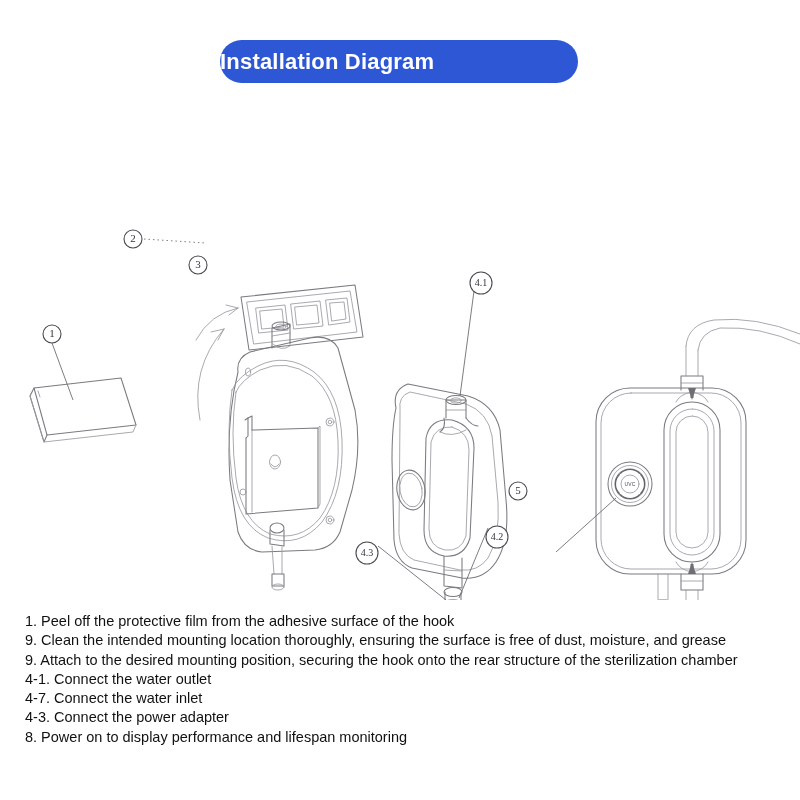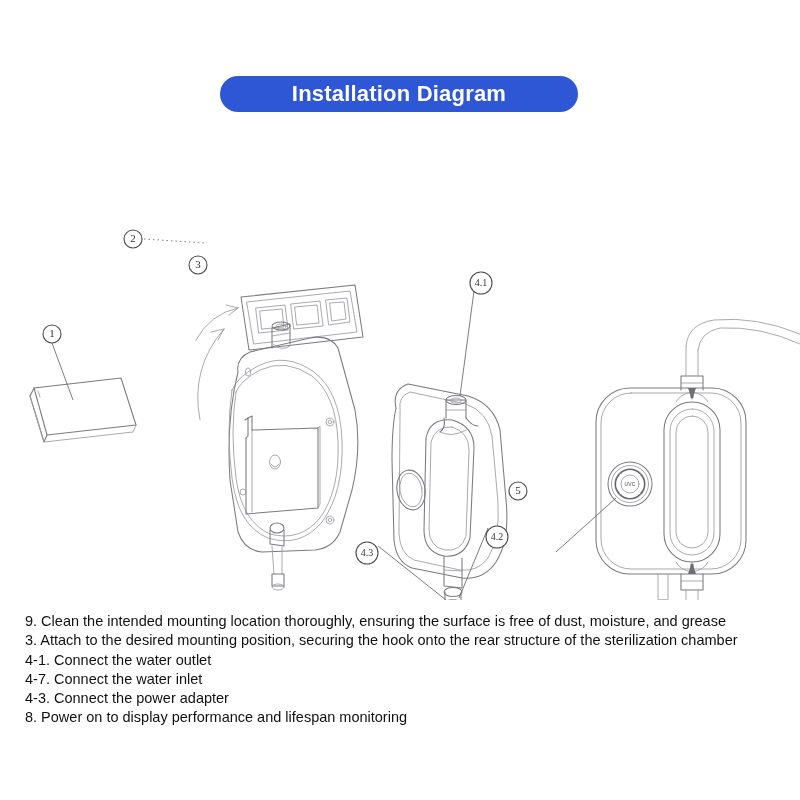--- a/index.html
+++ b/index.html
@@ -16,28 +16,27 @@
     font-family: "Liberation Sans", sans-serif;
     color: #1a1a1a;
   }
 
   
   #title-banner {
     position: absolute;
     left: 220px;
     top: 40px;
     width: 358px;
-    height: 36px;
+    height: 43px;
     background: #2d57d4;
     border-radius: 22px;
     display: flex;
     align-items: center;
-    justify-content: center;
+    justify-content: flex-start;
     box-sizing: border-box;
-    margin-top: 36px;
   }
   #title-text {
     color: #ffffff;
     font-size: 22px;
     font-weight: bold;
     letter-spacing: 0.2px;
     line-height: 1;
     white-space: nowrap;
   }
 
@@ -396,19 +395,20 @@
       <path class="ln-thin" d="M656 518 L670 518"></path>
       <path class="ln-thin" d="M660 532 L660 568"></path>
       <path class="ln-thin" d="M668 532 L668 568"></path>
     </g>
   </g>
 
 </svg>
 </div>
 
 <div id="instructions">
+  <div class="instruction-line">1. Peel off the protective film from the adhesive surface of the hook</div>
   <div class="instruction-line">9. Clean the intended mounting location thoroughly, ensuring the surface is free of dust, moisture, and grease</div>
-  <div class="instruction-line">3. Attach to the desired mounting position, securing the hook onto the rear structure of the sterilization chamber</div>
+  <div class="instruction-line">9. Attach to the desired mounting position, securing the hook onto the rear structure of the sterilization chamber</div>
   <div class="instruction-line">4-1. Connect the water outlet</div>
   <div class="instruction-line">4-7. Connect the water inlet</div>
   <div class="instruction-line">4-3. Connect the power adapter</div>
   <div class="instruction-line">8. Power on to display performance and lifespan monitoring</div>
 </div>
 
 </body></html>

